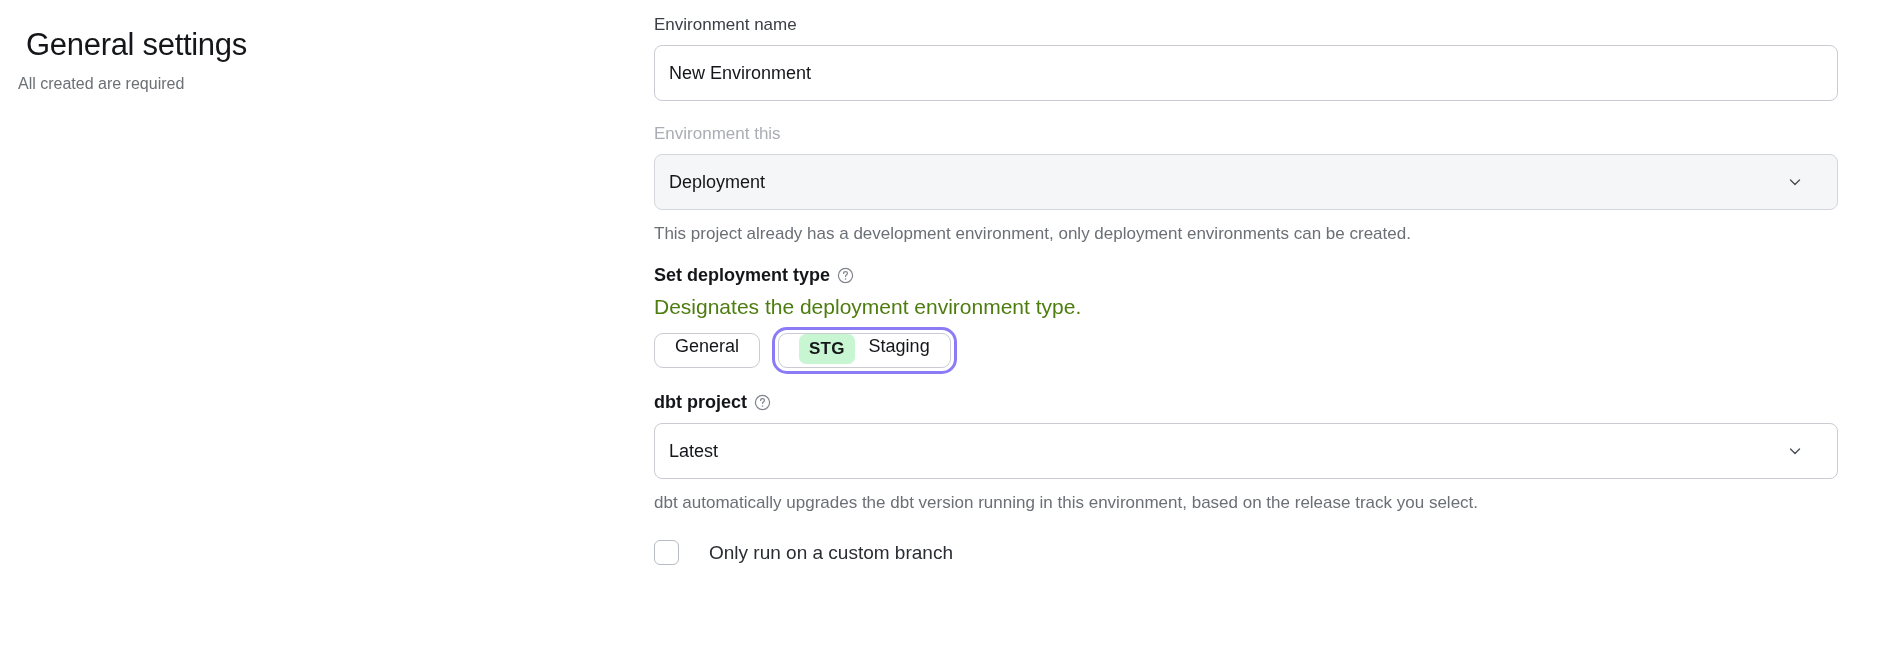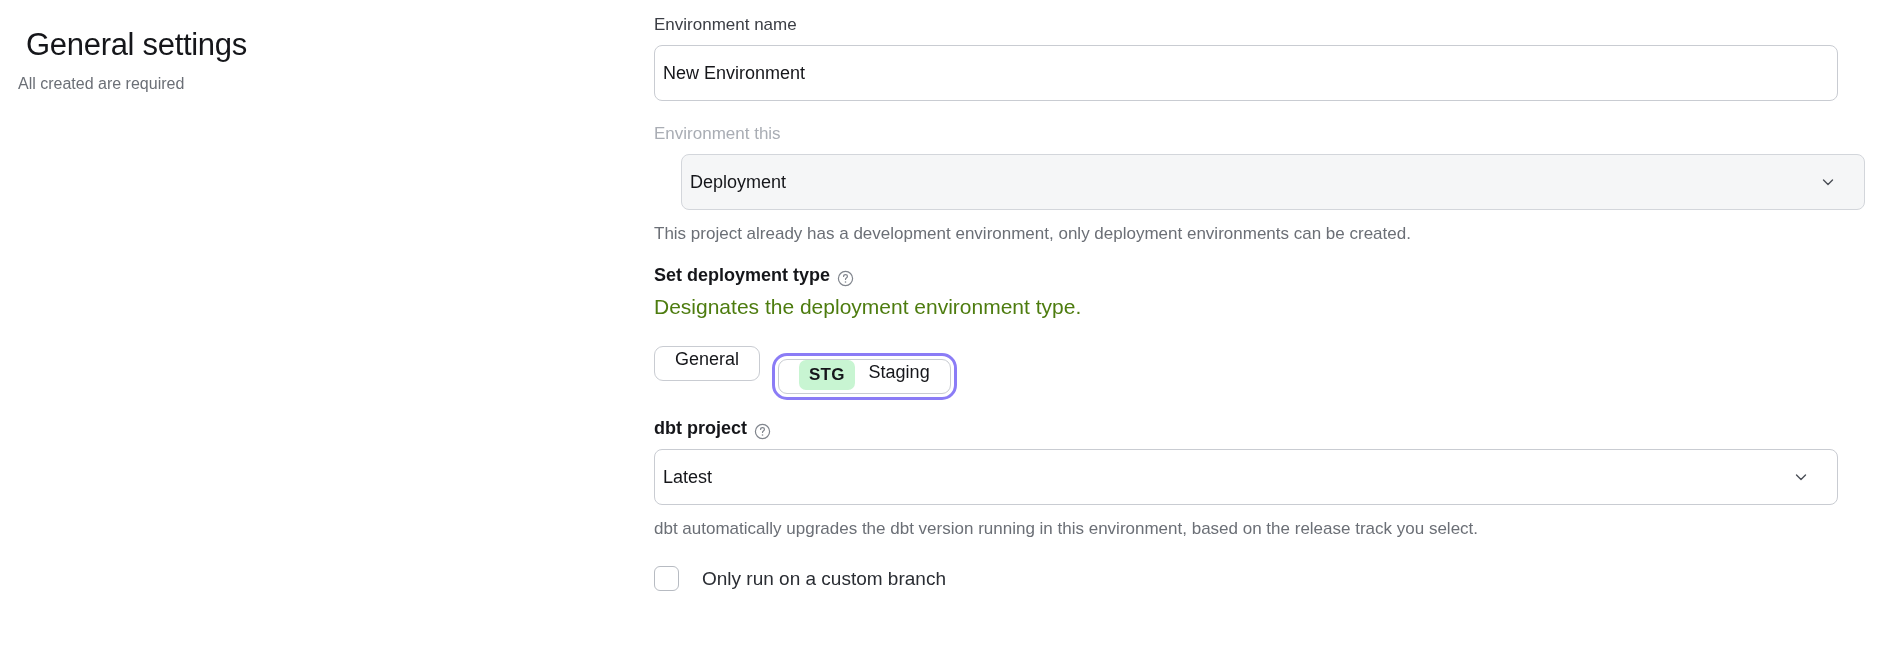--- a/index.html
+++ b/index.html
@@ -57,31 +57,30 @@
   .field-label.muted { color: #a9adb4; }
 
   .control {
     width: 100%;
     height: 56px;
     border: 1px solid #c9ccd2;
     border-radius: 8px;
     background: #ffffff;
     display: flex;
     align-items: center;
-    padding: 0 8px;
+    padding: 0 14px;
     font-size: 18px;
     color: #15161a;
     margin-top: 9px;
     position: relative;
   }
   .control.disabled {
     background: #f5f6f7;
     border-color: #d3d6db;
     color: #1f2023;
-    margin-left: 27px;
   }
   .control .value {
     font-size: 18px;
     line-height: 24px;
     color: #15161a;
     flex: 1;
     white-space: nowrap;
     overflow: hidden;
   }
   .chev {
@@ -102,21 +101,21 @@
     color: #6b6f76;
     margin-top: 13px;
   }
 
   .section-title {
     font-size: 18px;
     line-height: 24px;
     font-weight: 700;
     color: #15161a;
     display: flex;
-    align-items: flex-end;
+    align-items: center;
     gap: 7px;
   }
   .qmark {
     width: 17px;
     height: 17px;
     flex: 0 0 auto;
     color: #80858d;
     display: inline-flex;
     align-items: center;
     justify-content: center;
@@ -148,21 +147,20 @@
     padding: 0 20px;
     font-size: 18px;
     color: #15161a;
     cursor: pointer;
     position: relative;
   }
   .seg-btn.focused {
     outline: 3px solid #8b7cf6;
     outline-offset: 3px;
     border-radius: 9px;
-    margin-top: 26px;
   }
   .seg-btn .btn-text {
     font-size: 18px;
     line-height: 24px;
     color: #15161a;
     white-space: nowrap;
   }
   .badge {
     display: inline-flex;
     align-items: center;
@@ -176,21 +174,21 @@
     color: #15161a;
     white-space: nowrap;
   }
   .badge.stg  { background: #c8f5d2; }
   .badge.prod { background: #dbe8fd; }
 
   
   .check-row {
     display: flex;
     align-items: center;
-    gap: 23px;
+    gap: 30px;
     margin-top: 26px;
   }
   .checkbox {
     width: 25px;
     height: 25px;
     border: 1px solid #b7bbc2;
     border-radius: 6px;
     background: #ffffff;
     flex: 0 0 auto;
     cursor: pointer;

